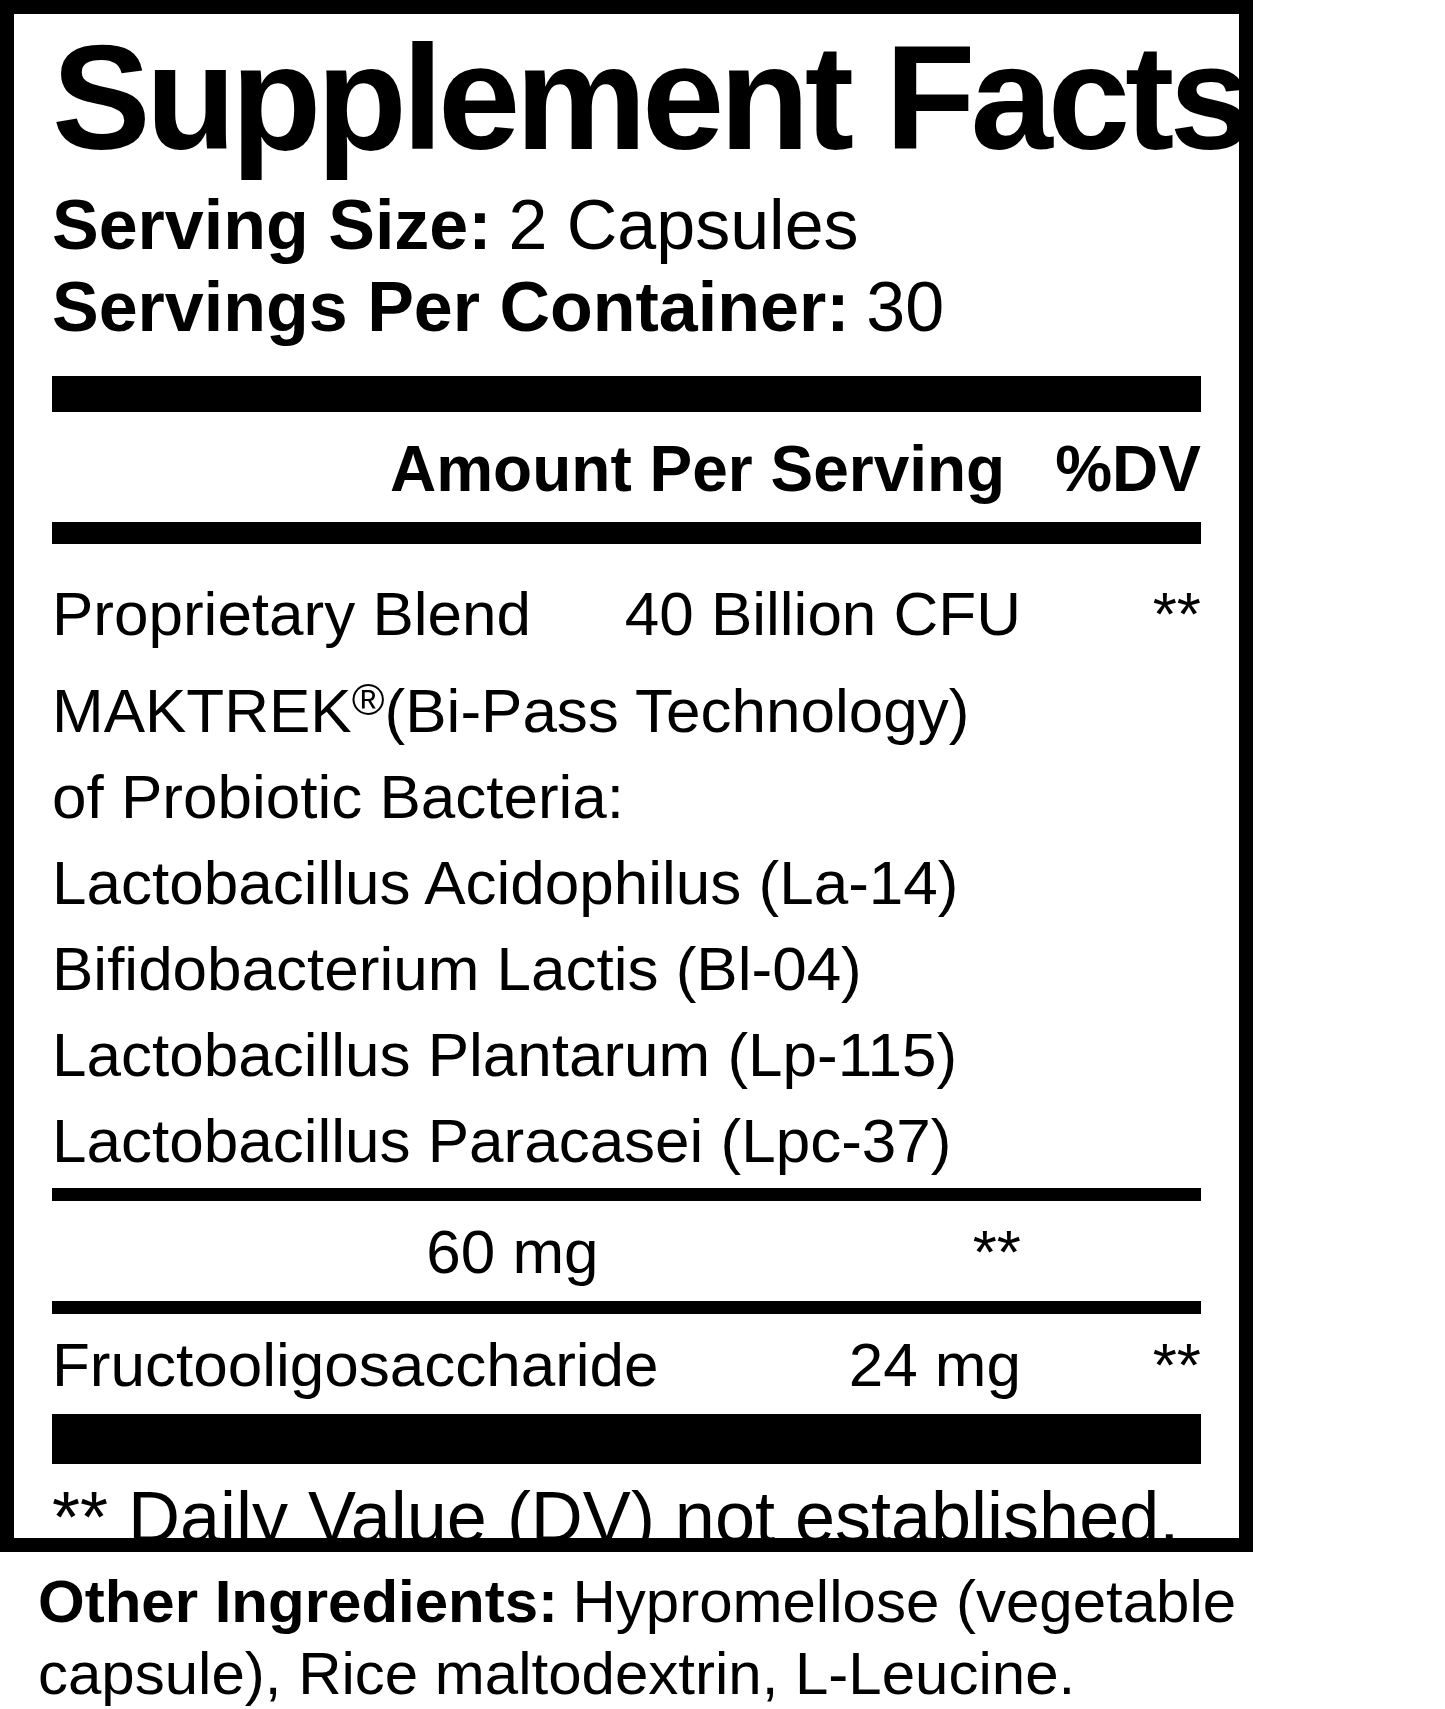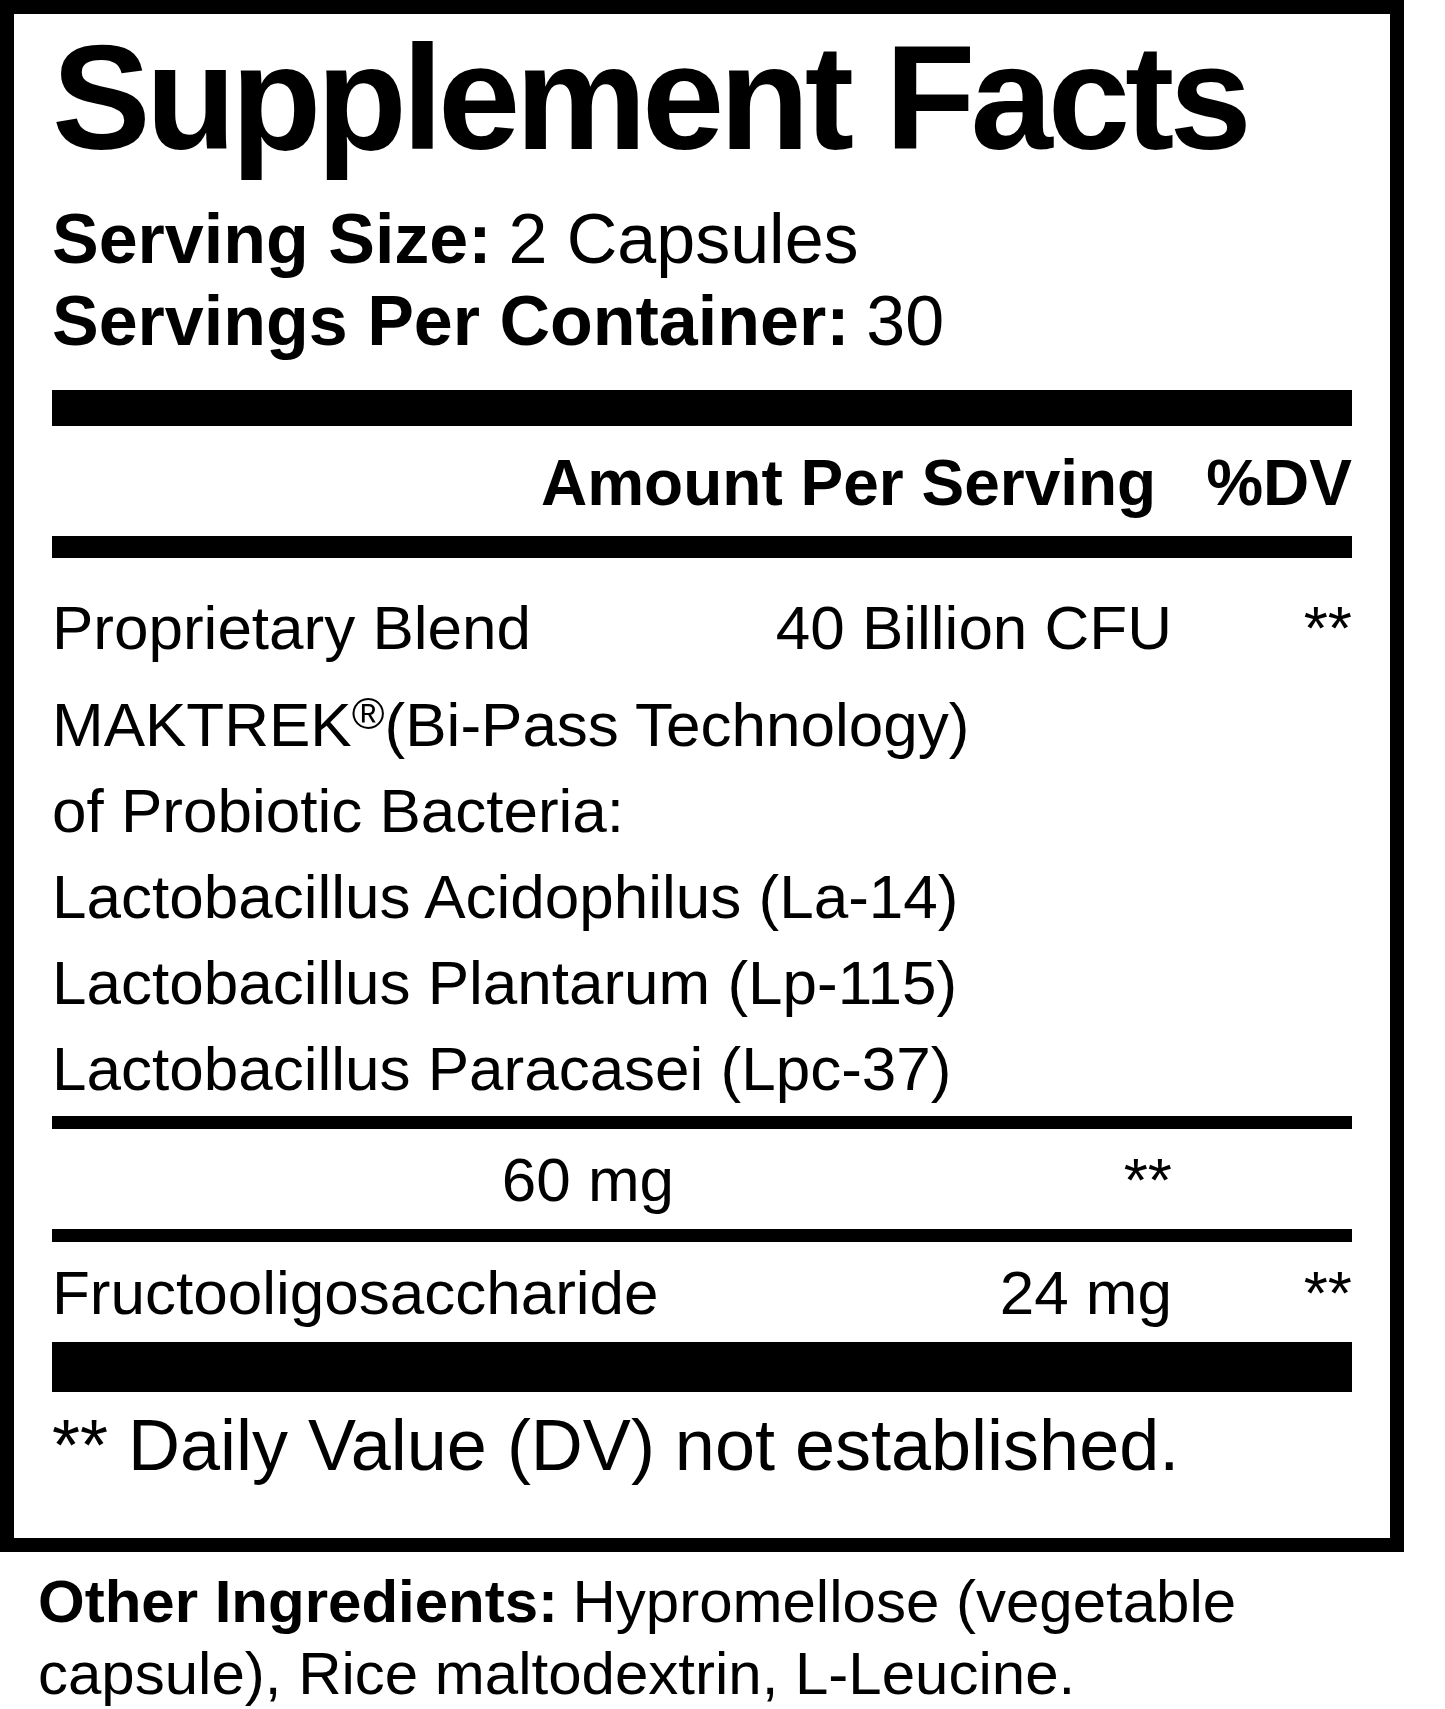--- a/index.html
+++ b/index.html
@@ -10,39 +10,39 @@
     width: 1445px;
     height: 1709px;
     background: #ffffff;
     color: #000000;
     font-family: "Liberation Sans", sans-serif;
     overflow: hidden;
   }
 
   .facts-box {
     box-sizing: border-box;
-    width: 1404px;
+    width: 1253px;
     height: 1552px;
     border: 14px solid #000;
     padding: 0 38px;
     background: #fff;
     overflow: hidden;
   }
 
   .title {
     font-weight: 700;
     font-size: 148px;
     line-height: 148px;
     letter-spacing: -5px;
     margin-top: 10px;
     white-space: nowrap;
   }
 
   .serving {
-    margin-top: 26px;
+    margin-top: 12px;
     font-size: 70px;
     line-height: 82px;
   }
   .lbl {
     font-weight: 700;
     margin-right: 0.24em;
   }
 
   .bar { background: #000; }
   .bar-top { height: 36px; margin-top: 28px; }
@@ -130,20 +130,21 @@
       <div class="grid-row">
         <span>Proprietary Blend</span>
         <span class="amt">40 Billion CFU</span>
         <span class="dv">**</span>
       </div>
       <div class="blend-line">
         <span>MAKTREK</span><span class="reg-mark">®</span><span>(Bi-Pass Technology)</span>
       </div>
       <div class="blend-line">of Probiotic Bacteria:</div>
       <div class="blend-line">Lactobacillus Acidophilus (La-14)</div>
+      <div class="blend-line">Bifidobacterium Lactis (Bl-04)</div>
       <div class="blend-line">Lactobacillus Plantarum (Lp-115)</div>
       <div class="blend-line">Lactobacillus Paracasei (Lpc-37)</div>
     </div>
 
     <div class="bar thin-bar"></div>
 
     <div class="mineral-row grid-row">
       <span class="amt">60 mg</span>
       <span class="dv">**</span>
     </div>

